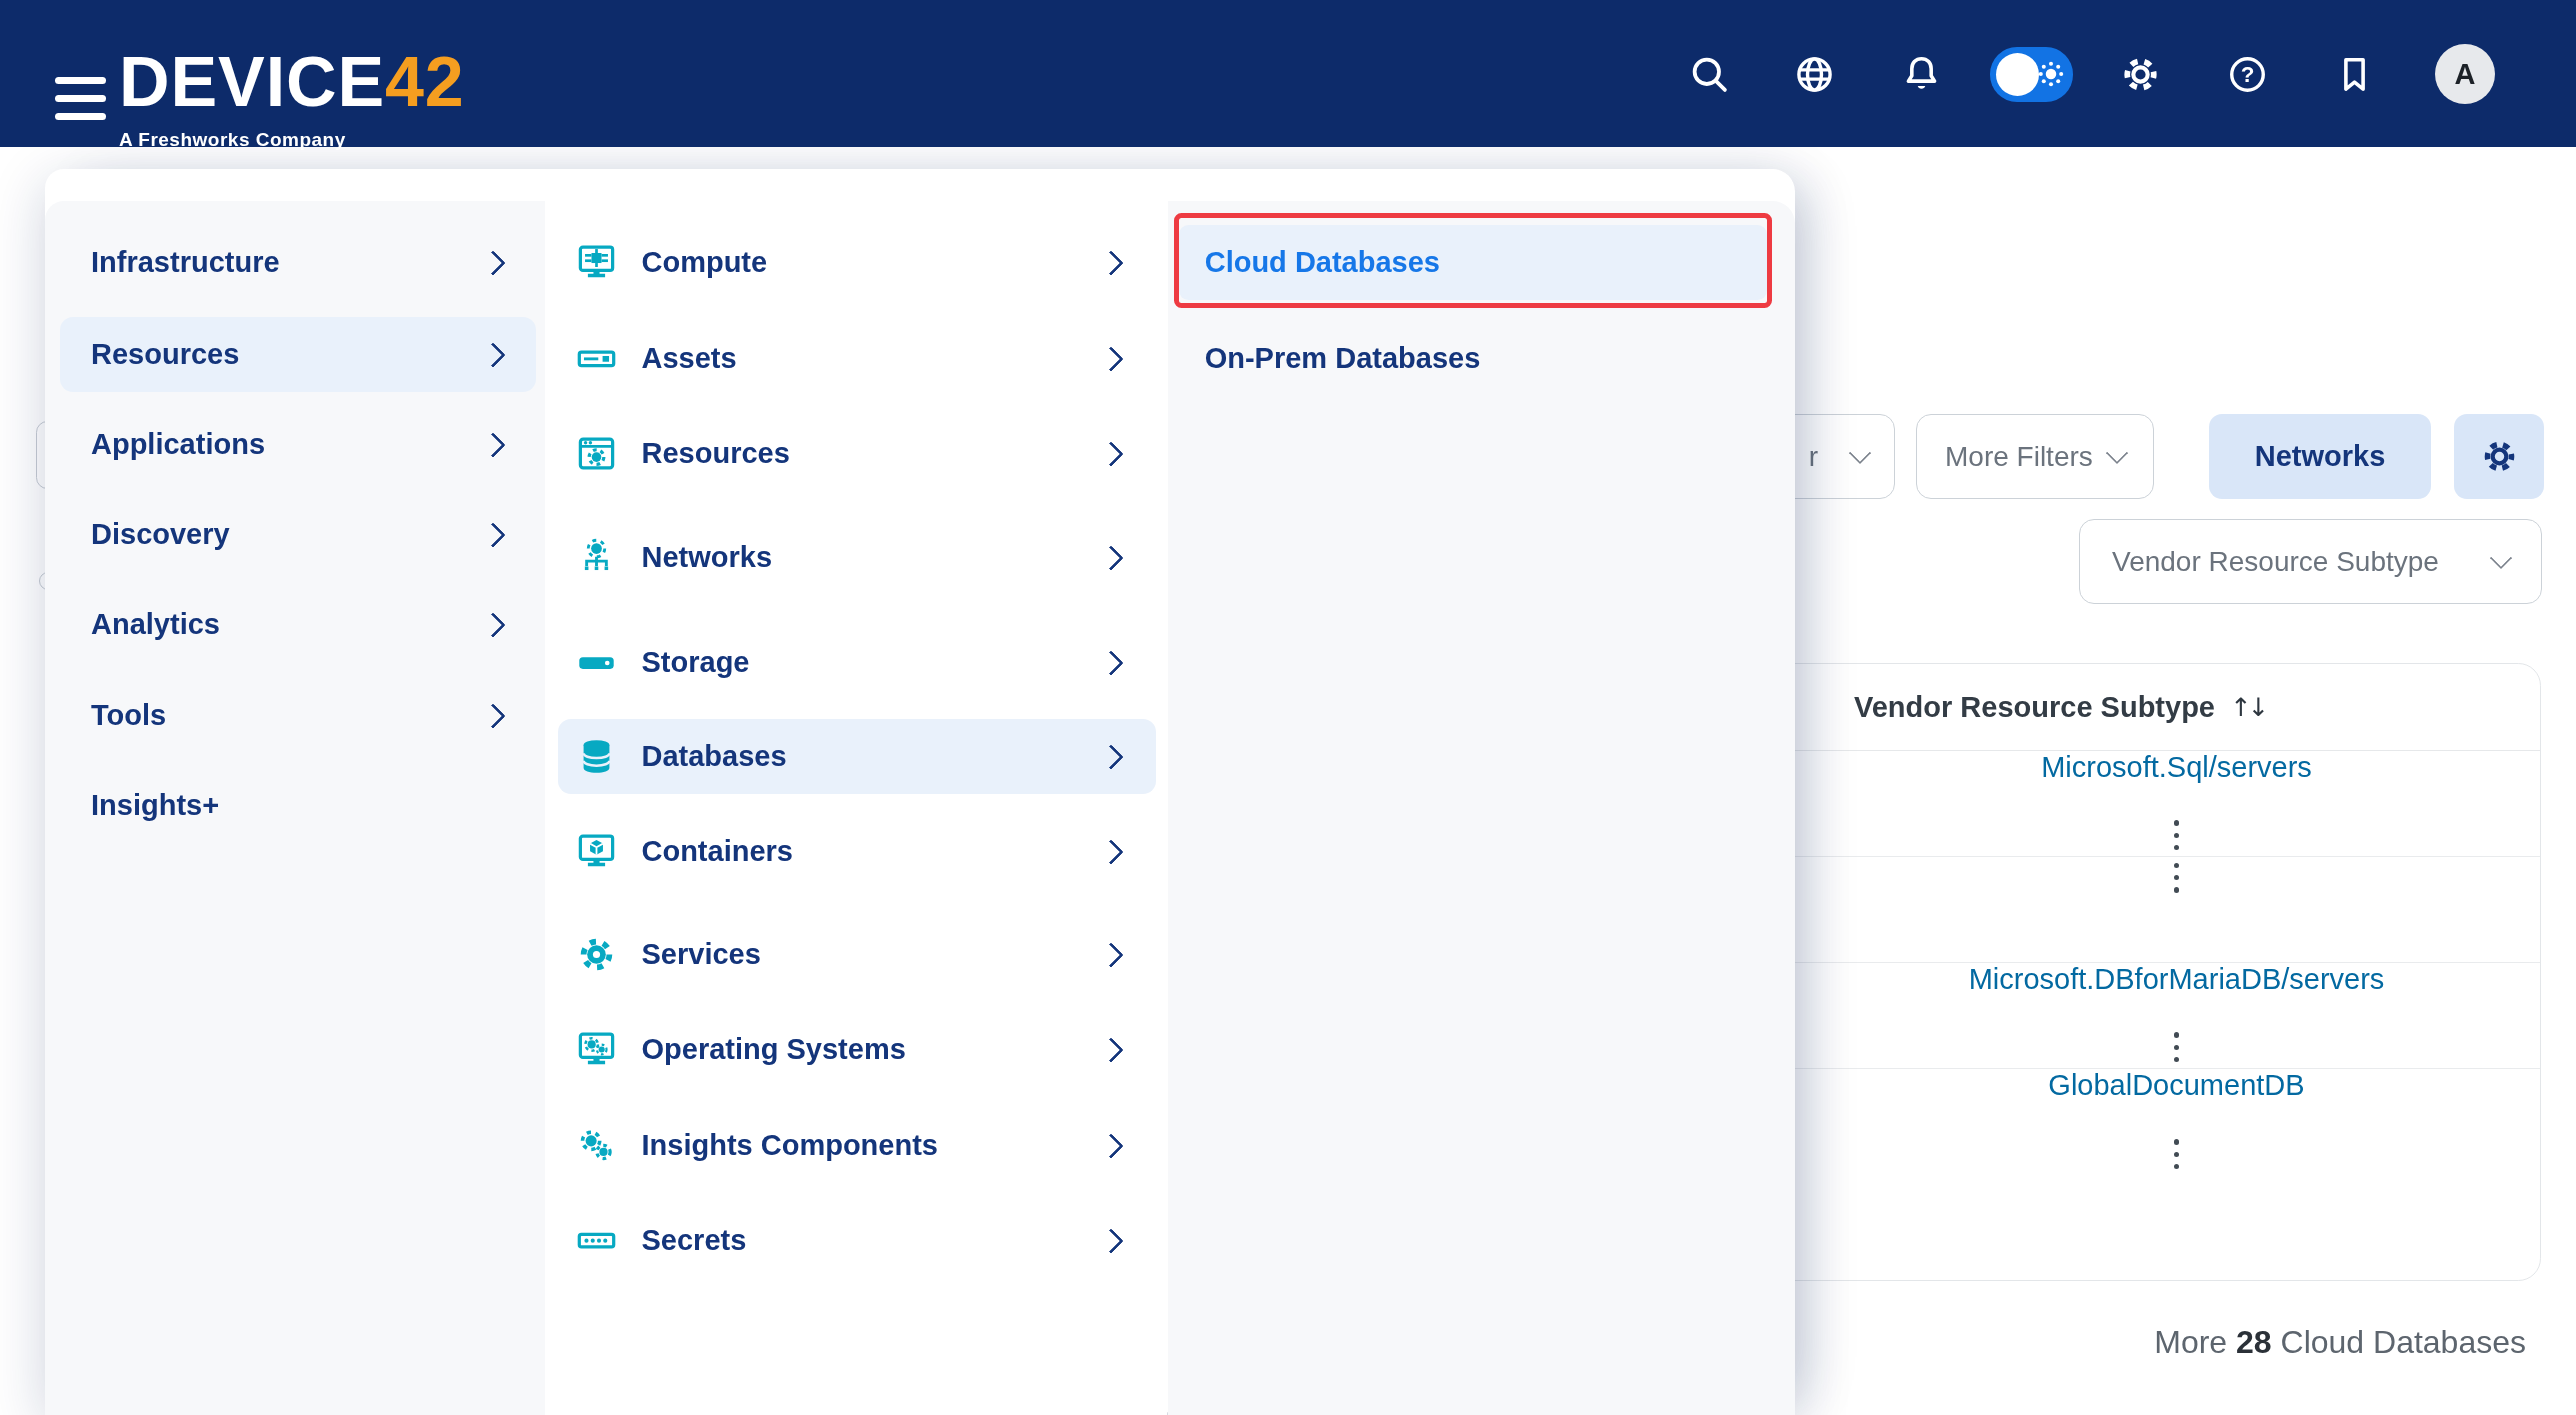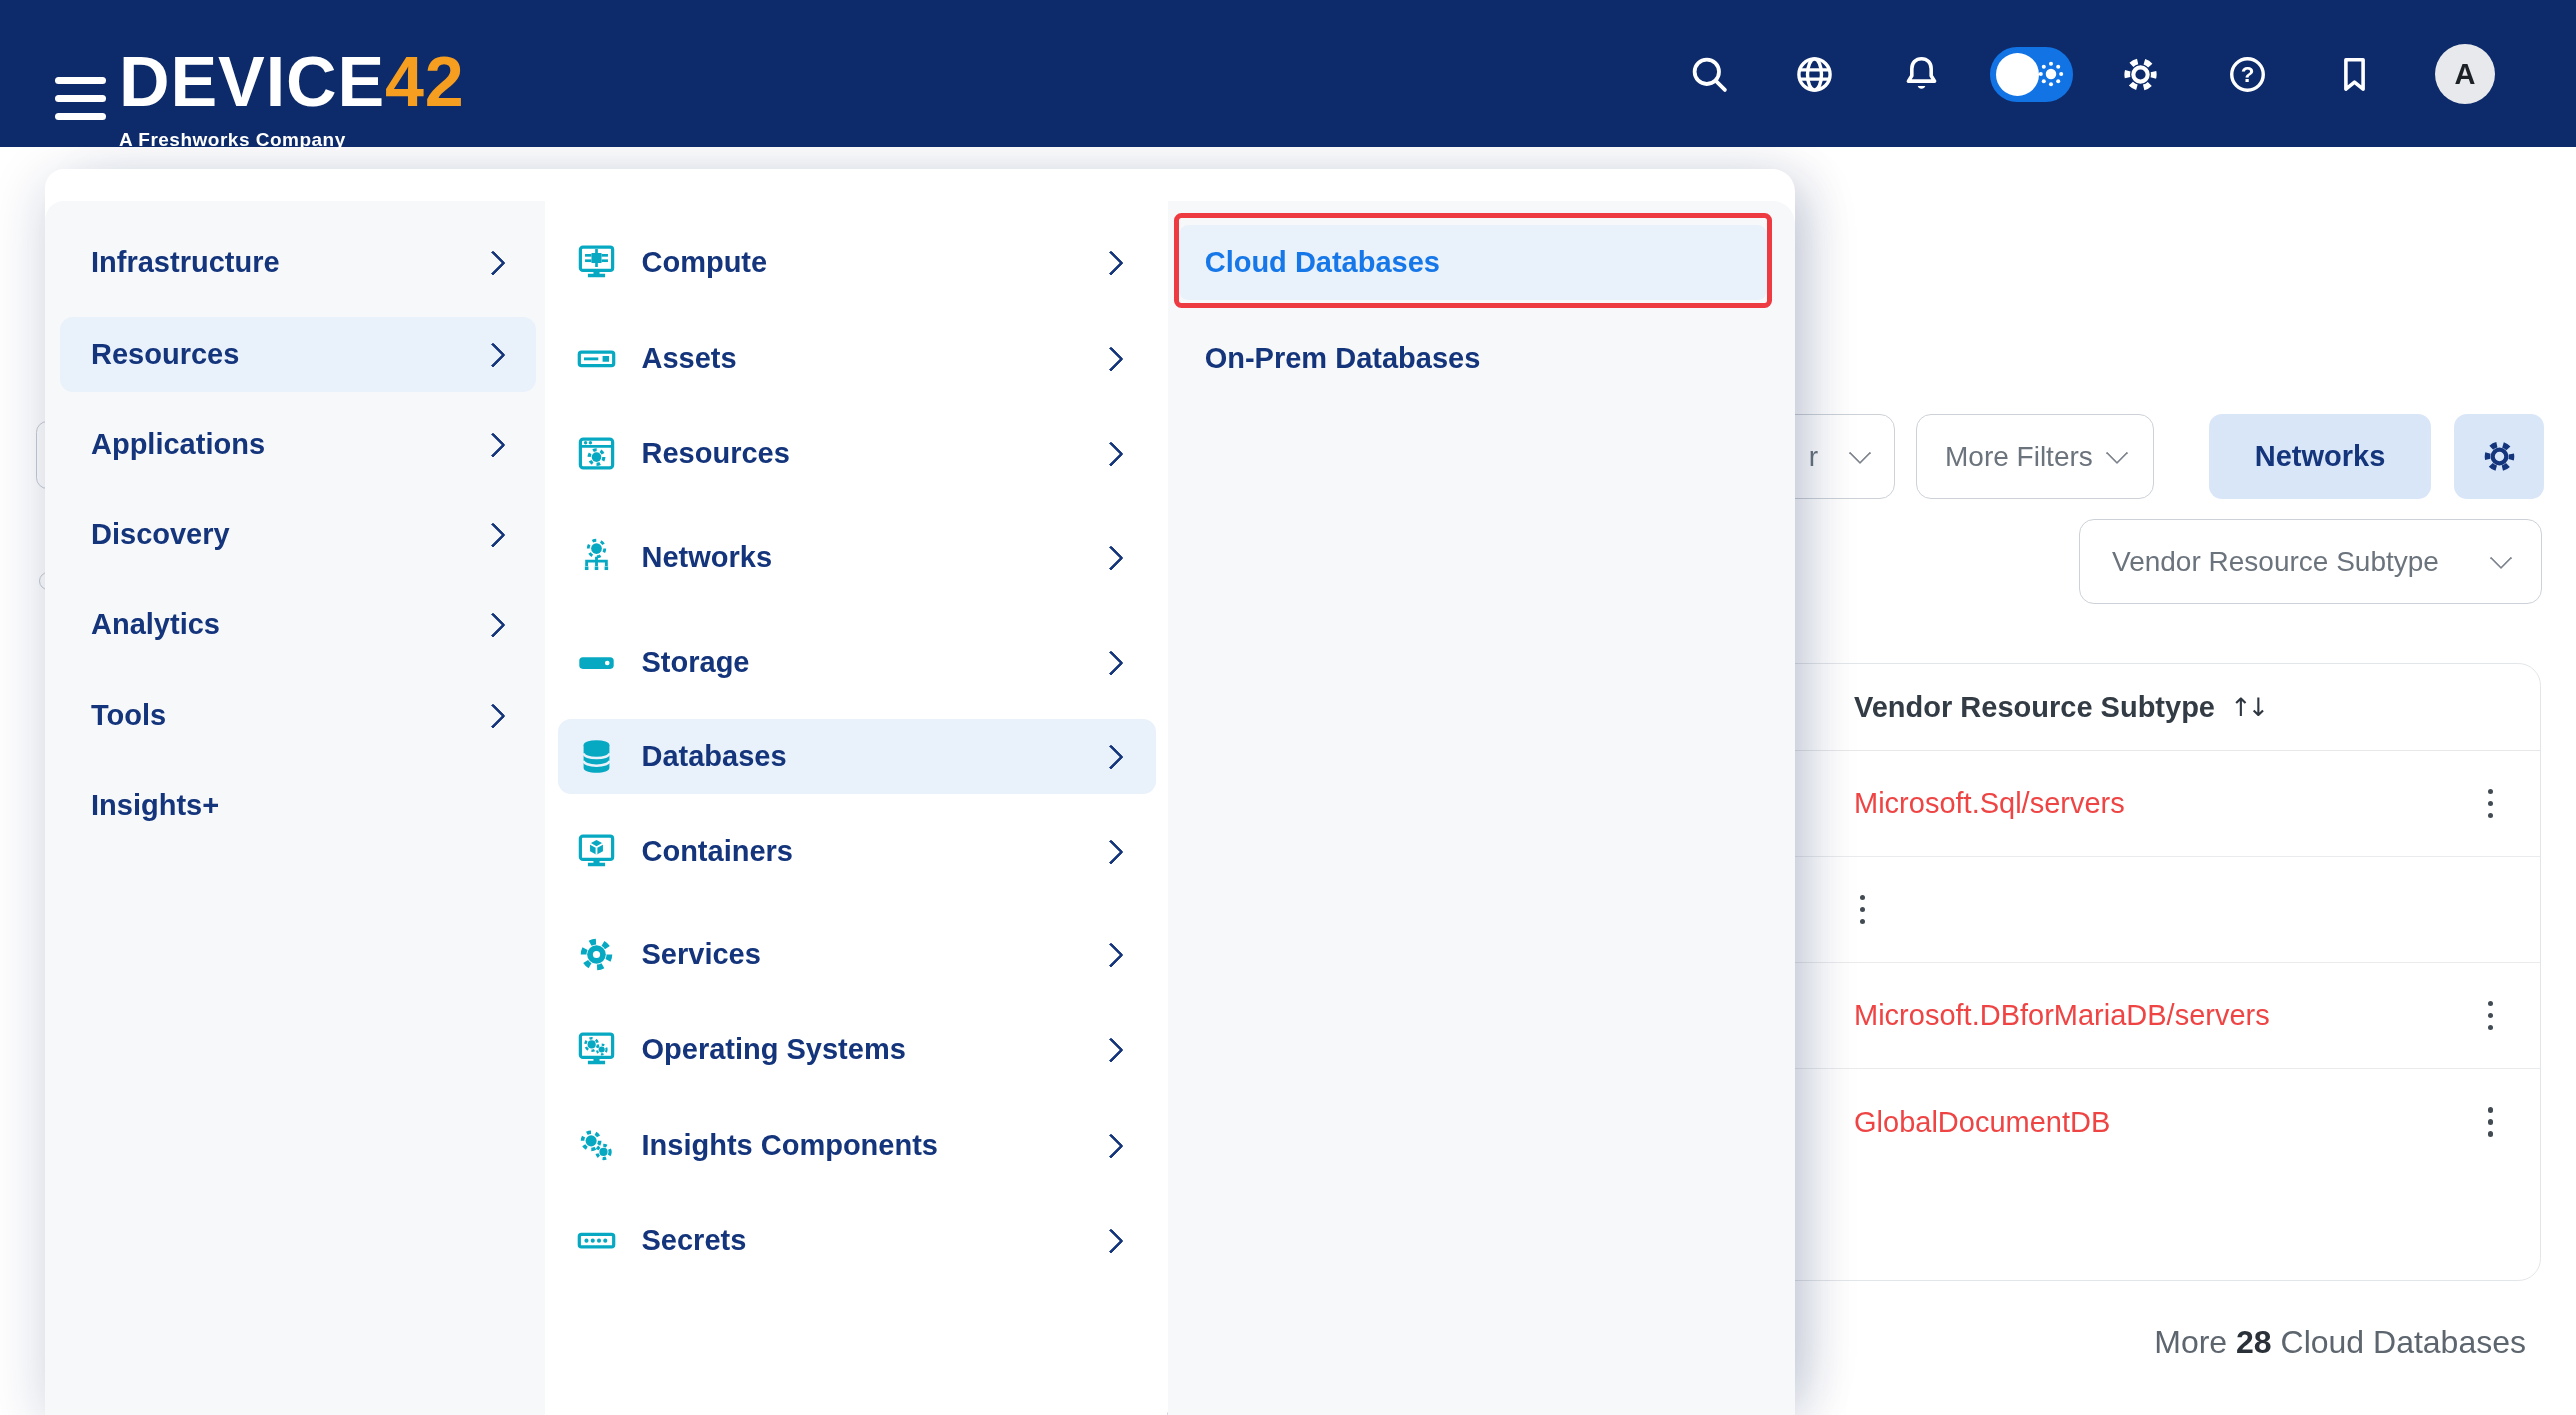--- a/index.html
+++ b/index.html
@@ -45,21 +45,21 @@
 
   .chev-down{width:14px;height:14px;border-right:2.8px solid #7b828c;border-bottom:2.8px solid #7b828c;
         transform:rotate(45deg);margin-top:-6.6px;border-radius:0.9px;flex:0 0 auto;}
 
   .table-card{position:absolute;left:1767px;top:663px;width:774px;height:618px;background:#fff;
         border:1.9px solid #e3e6e9;border-radius:22.6px;box-sizing:border-box;overflow:hidden;}
   .thead{height:86px;display:flex;align-items:center;padding-left:86px;border-bottom:1.9px solid #e6e8ea;
         font-size:29px;font-weight:700;color:#333c45;}
   .sort{margin-left:15px;font-family:"DejaVu Sans",sans-serif;font-size:25.4px;font-weight:400;color:#2e3740;letter-spacing:-3.8px;}
   .trow{height:106px;display:flex;align-items:center;justify-content:space-between;
-        padding:0 41px 0 86px;border-bottom:1.9px solid #e9ebed;font-size:29px;color:#ef4444;box-sizing:border-box;}
+        padding:0 41px 0 86px;border-bottom:1.9px solid #e9ebed;font-size:29px;color:#0369a1;box-sizing:border-box;flex-direction:column;}
   .trow:last-child{border-bottom:none;}
   .kebab{display:flex;flex-direction:column;gap:6.6px;padding:5.6px;cursor:pointer;}
   .kebab i{width:5.6px;height:5.6px;border-radius:50%;background:#424b54;}
   .total-line{position:absolute;top:1324px;right:50px;font-size:32px;color:#5d656e;}
   .total-line .cnt{font-weight:700;color:#2b3138;}
 
   
   .overlay{position:absolute;left:45px;top:169px;width:1750px;height:1243px;z-index:10;
         border-radius:19px 22.6px 0 0;box-shadow:0 13px 56px rgba(15,35,90,.20), 28px 0 56px -19px rgba(15,35,90,.16);
         border-bottom:0.9px solid #e5e7ea;}

